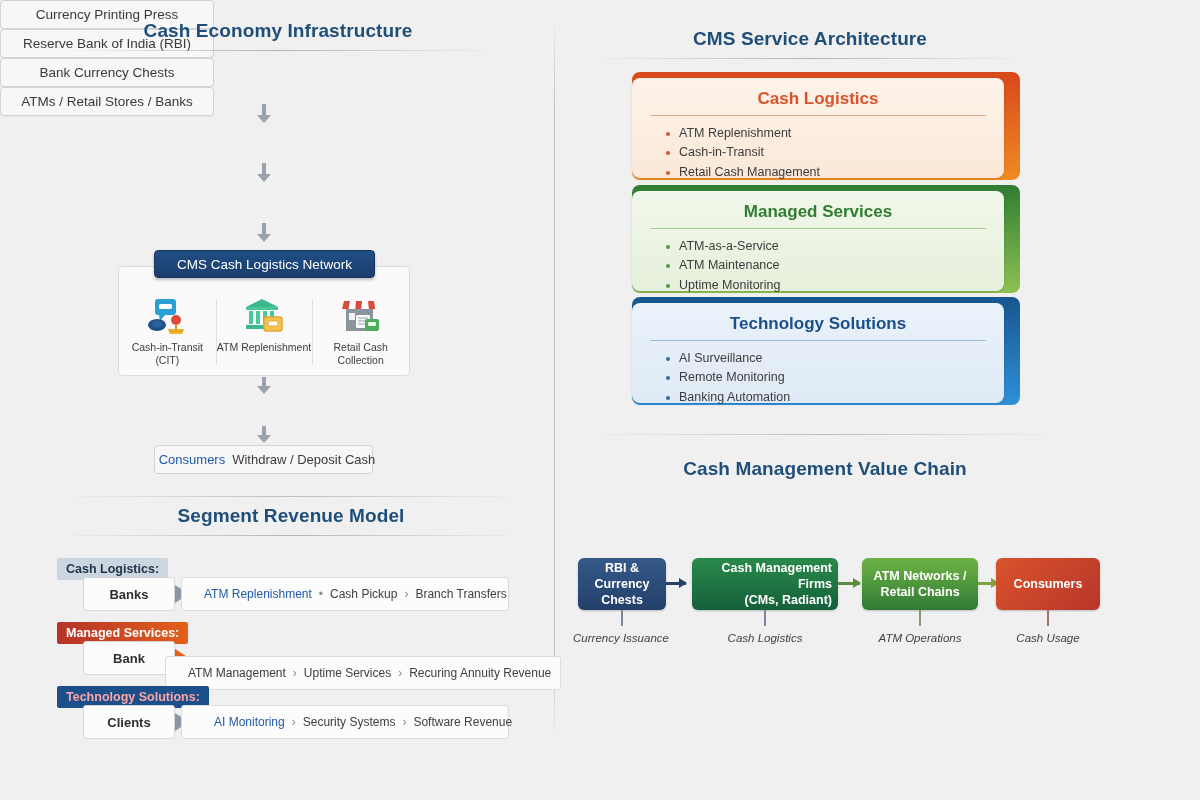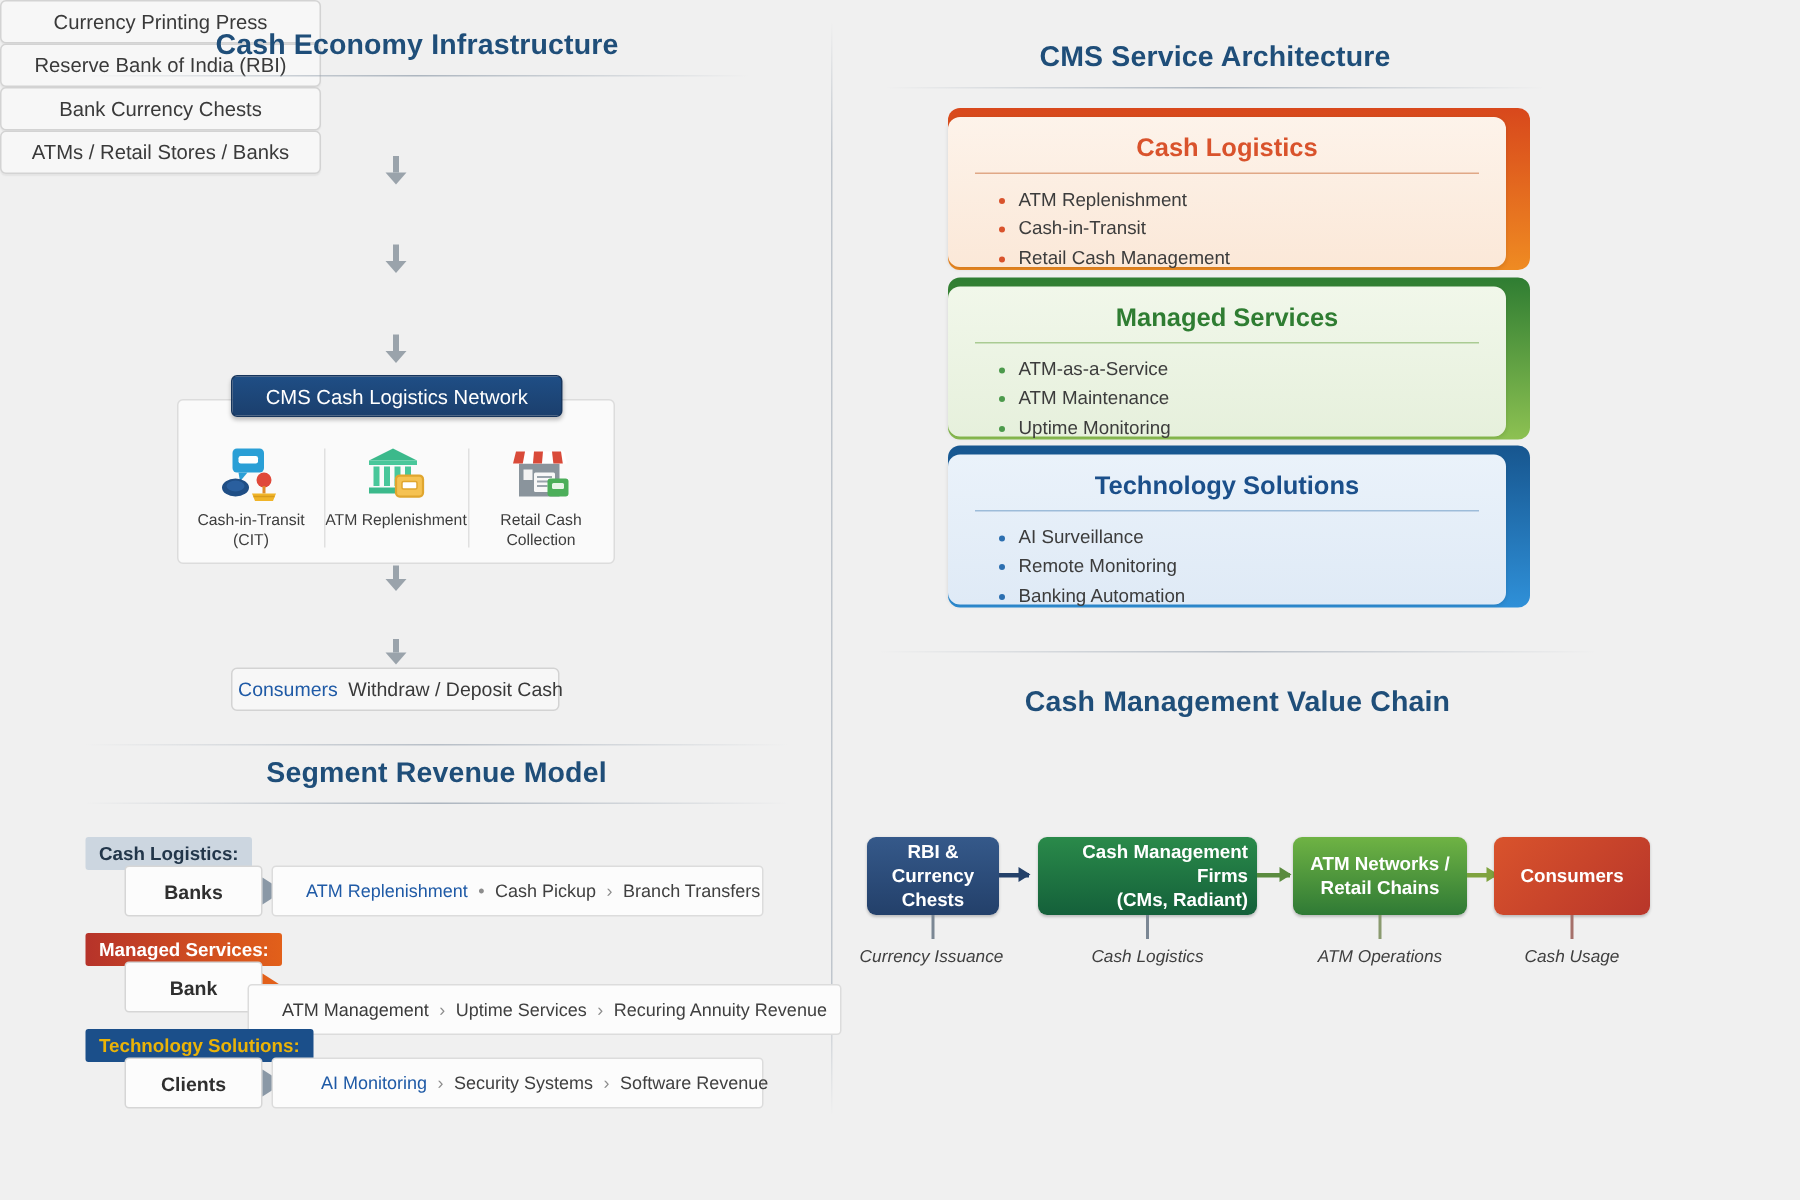--- a/index.html
+++ b/index.html
@@ -315,21 +315,21 @@
     <div class="seg-bar" style="left:108px;top:19px;width:396px;height:34px;margin-top:15px;">
       <span class="seg-step first" style="color:#3a3a3a;">ATM Management</span>
       <span class="seg-sep">›</span>
       <span class="seg-step">Uptime Services</span>
       <span class="seg-sep">›</span>
       <span class="seg-step">Recuring Annuity Revenue</span>
     </div>
   </div>
 
   <div class="seg-row" style="left:57px;top:686px;width:455px;height:54px;">
-    <div class="seg-tag" style="background:#1b4f8a;color:#eab308;">
+    <div class="seg-tag" style="background:#1b4f8a;color:#fca5a5;">
       <span>Technology Solutions:</span>
     </div>
     <div class="seg-actor">
       <span>Clients</span>
     </div>
     <div class="seg-arrow" style="left:118px;top:27px;border-left:14px solid #8a98a6;"></div>
     <div class="seg-bar" style="left:124px;top:19px;width:328px;height:34px;padding-left:32px;">
       <span class="seg-step first">AI Monitoring</span>
       <span class="seg-sep">›</span>
       <span class="seg-step">Security Systems</span>

